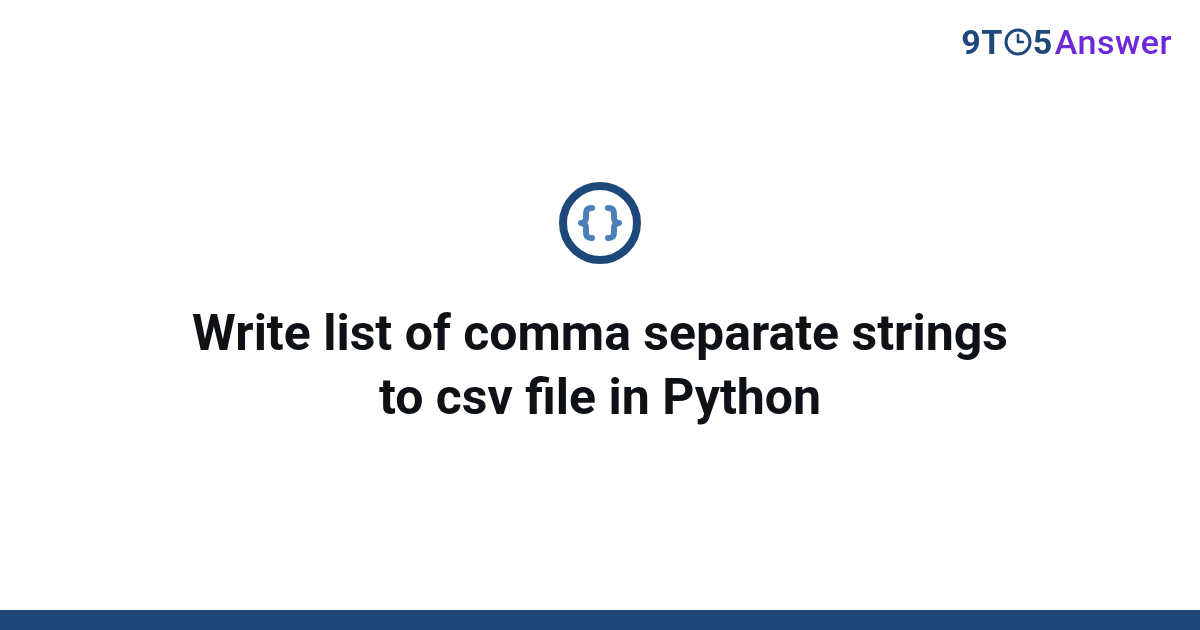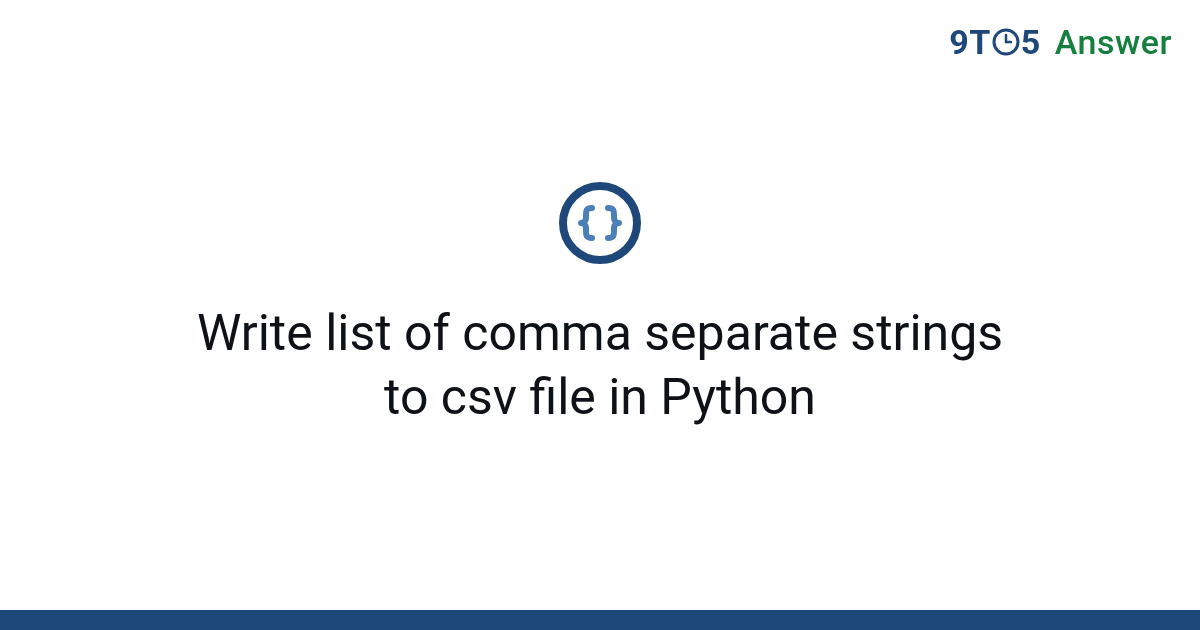--- a/index.html
+++ b/index.html
@@ -39,44 +39,44 @@
       align-items: center;
       justify-content: center;
       margin: 0 1px;
       vertical-align: middle;
     }
     .logo .five {
       color: #1f487a;
       font-weight: 700;
     }
     .logo .answer {
-      color: #15803d;
+      color: #6d28d9;
       font-weight: 500;
-      margin-left: 14px;
+      margin-left: 2px;
     }
     .content {
       position: absolute;
       top: 0;
       left: 0;
       width: 100%;
       height: 610px;
       display: flex;
       flex-direction: column;
       align-items: center;
       justify-content: center;
     }
     .category-icon {
       margin-bottom: 36px;
     }
     .category-icon svg {
       display: block;
     }
     .title {
       font-size: 50px;
-      font-weight: 400;
+      font-weight: 700;
       color: #0e1116;
       text-align: center;
       line-height: 1.28;
       max-width: 900px;
       padding: 0 40px;
     }
     .bottom-bar {
       position: absolute;
       bottom: 0;
       left: 0;

